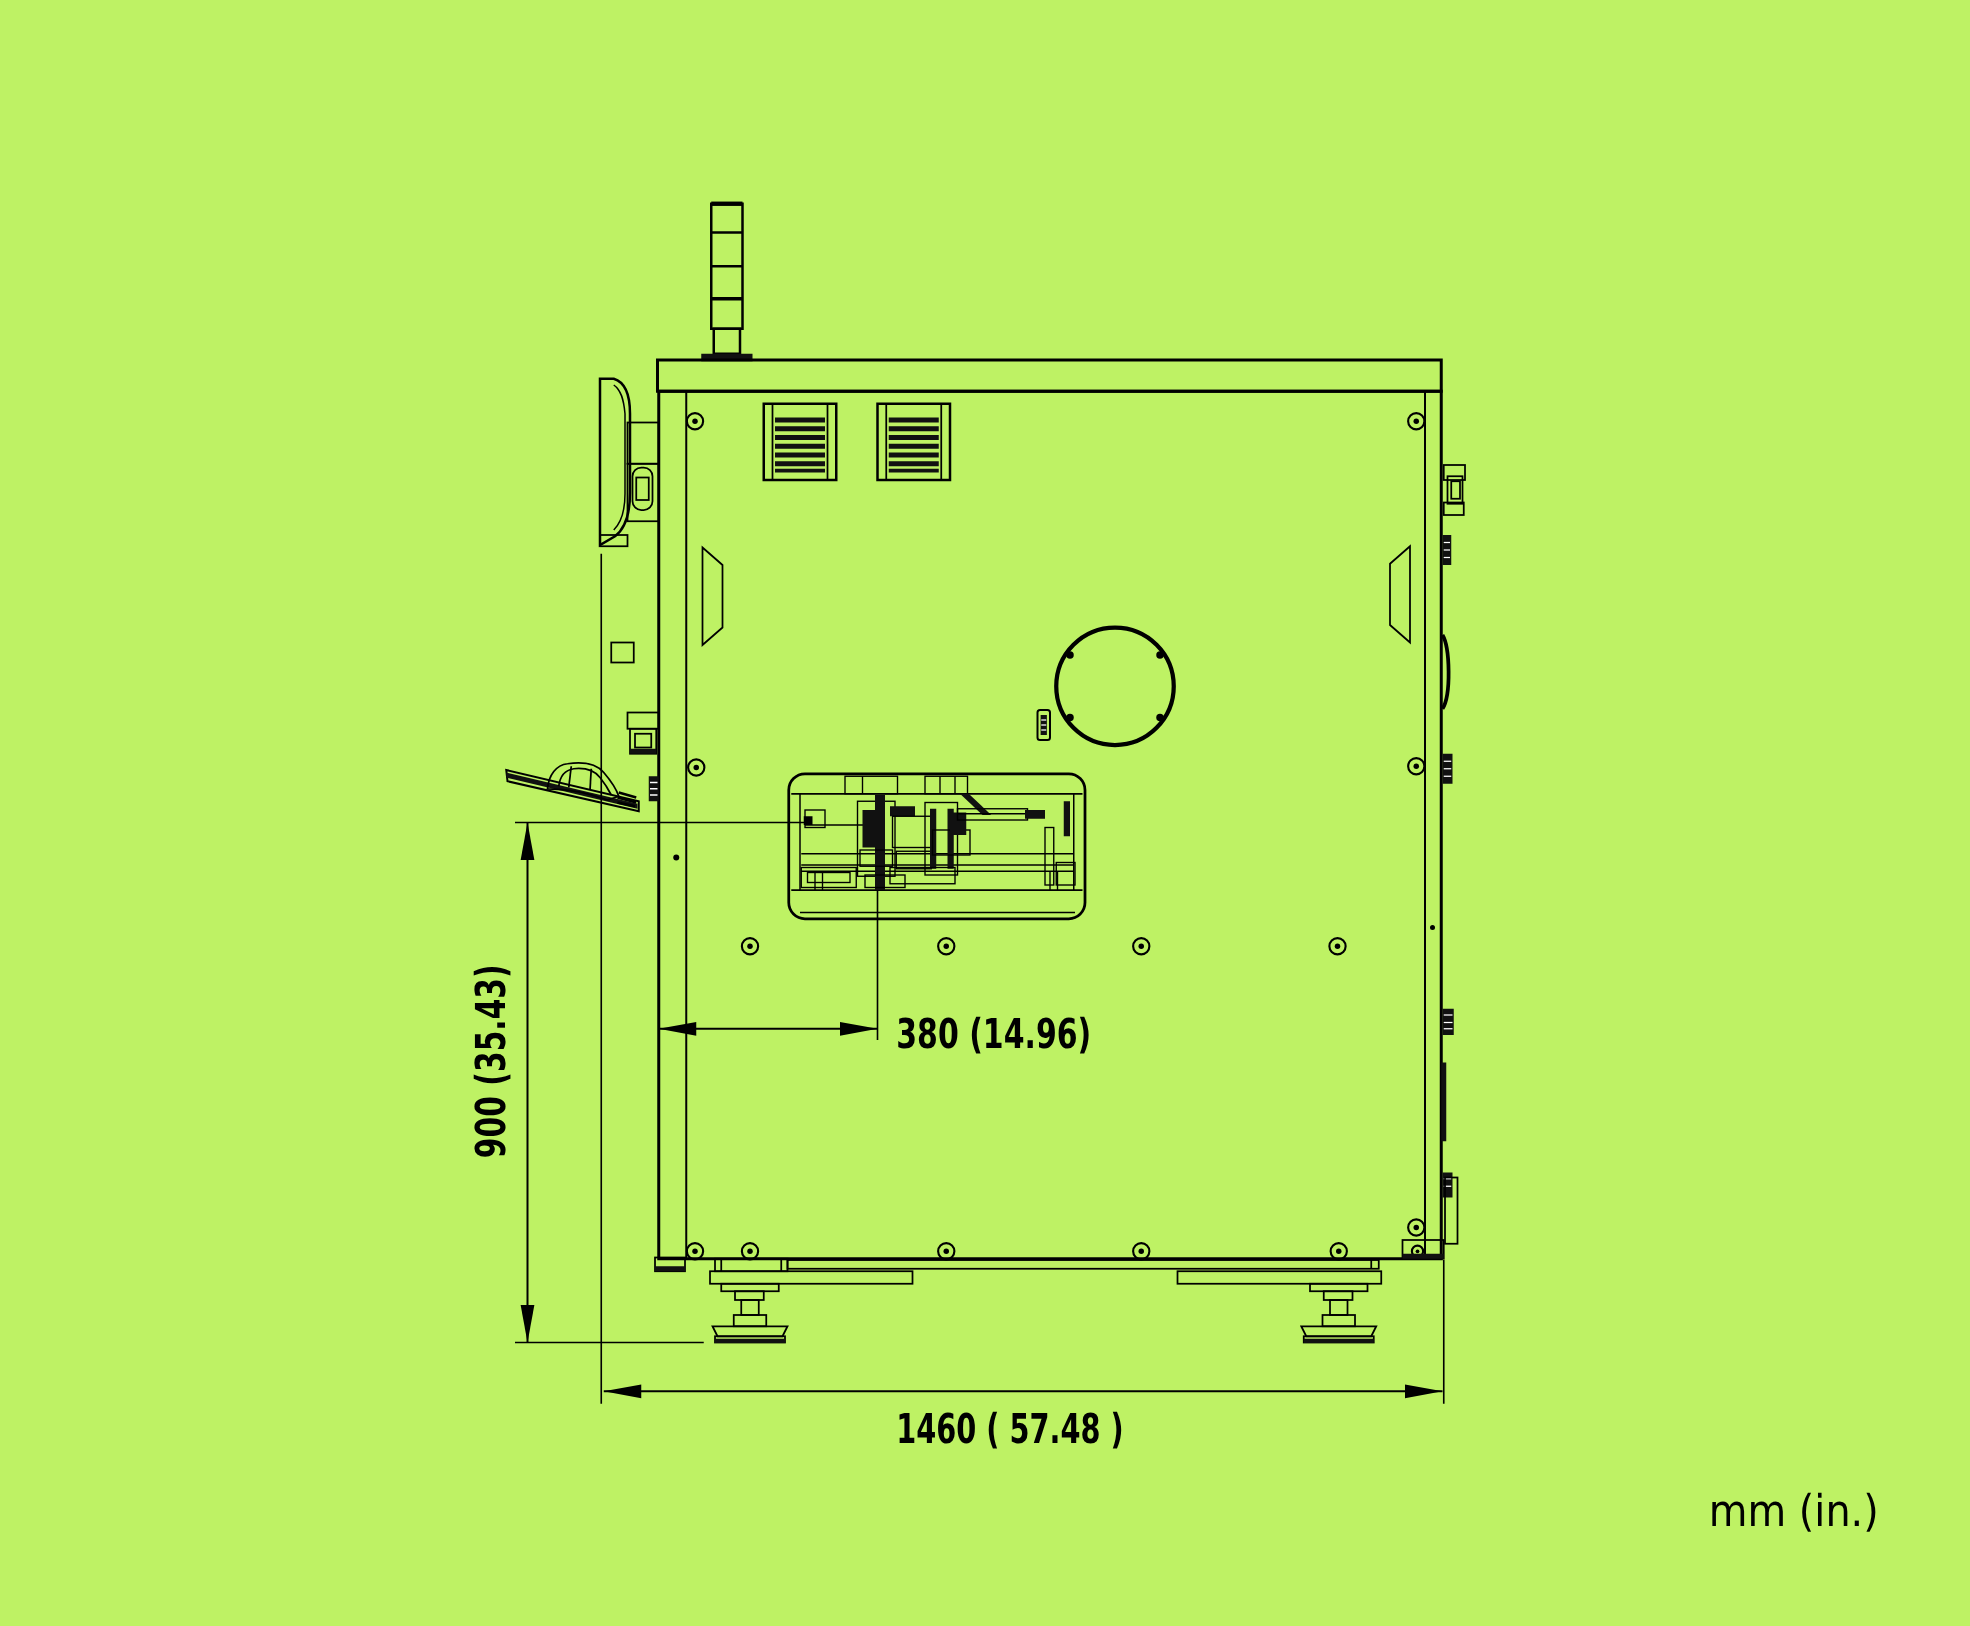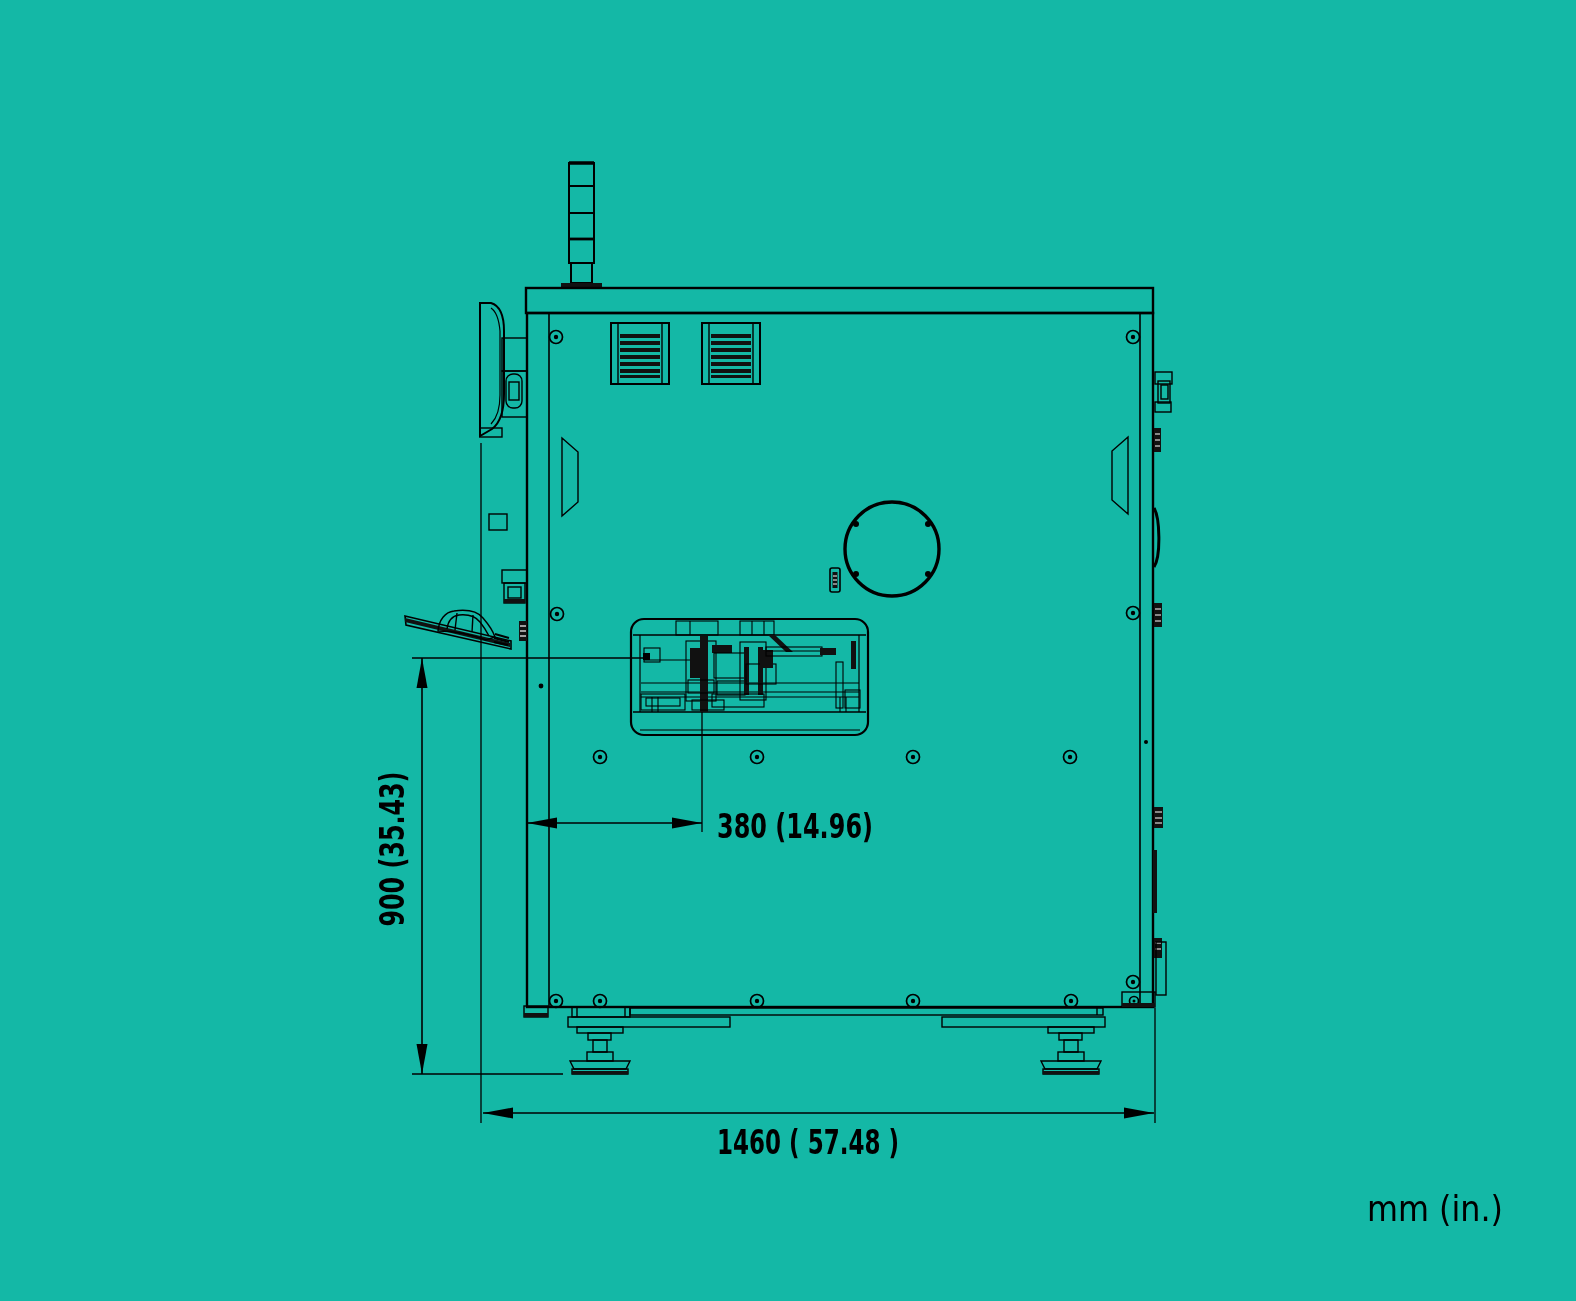--- a/index.html
+++ b/index.html
@@ -1,16 +1,16 @@
 <!DOCTYPE html>
 <html><head>
 <meta charset="utf-8">
 <style>
   html,body{margin:0;padding:0;background:#ffffff;}
-  .canvas{position:relative;width:1576px;height:1301px;background:#14b8a6;overflow:hidden;
+  .canvas{position:relative;width:1576px;height:1301px;background:#bef264;overflow:hidden;
           font-family:"DejaVu Sans",sans-serif;}
   svg{display:block;}
   .dim-label{font-family:"DejaVu Sans",sans-serif;font-weight:700;font-size:33px;fill:#000;}
   .units-label{font-family:"DejaVu Sans",sans-serif;font-weight:400;font-size:35px;fill:#000;}
 </style>
 </head>
 <body>
 
 <div class="canvas">
 <svg width="1576" height="1301" viewBox="0 0 1576 1301" xmlns="http://www.w3.org/2000/svg">

